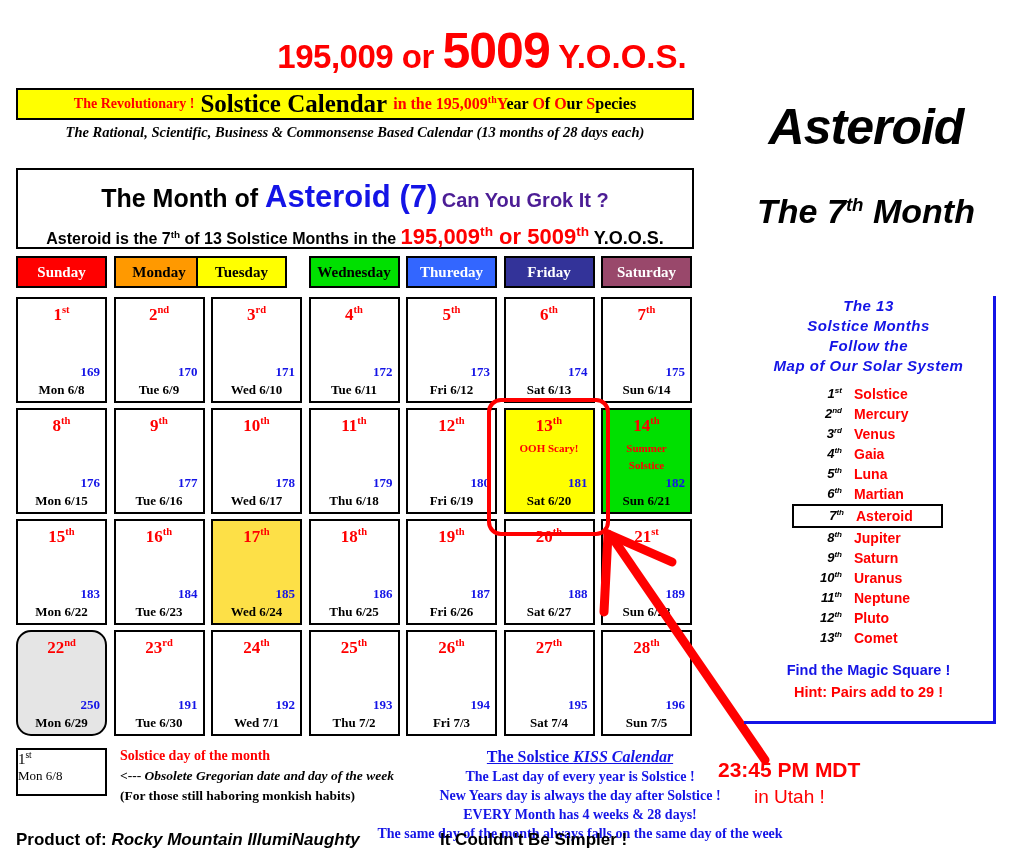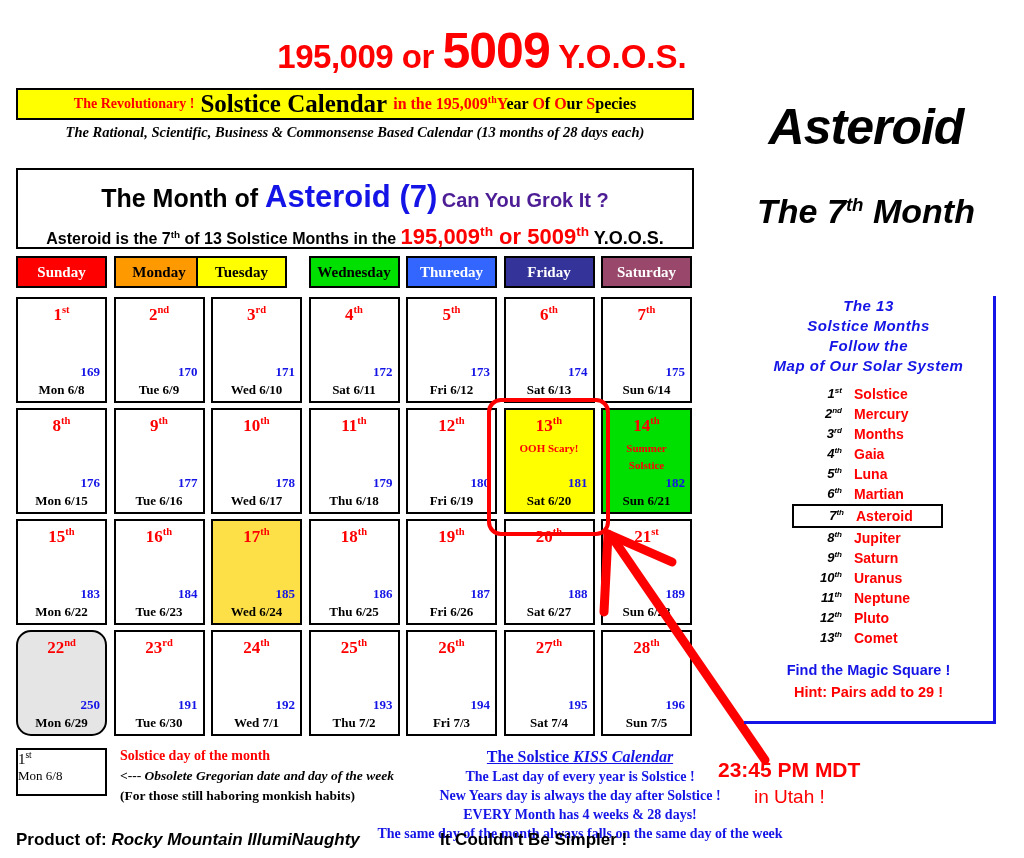--- a/index.html
+++ b/index.html
@@ -264,21 +264,21 @@
       <div class="greg">Tue 6/9</div>
     </div>
     <div class="cell" style="left: 195px; top: 0px; background: rgb(255, 255, 255);">
       <div class="dnum"><span>3</span><sup>rd</sup></div>
       <div class="doy">171</div>
       <div class="greg">Wed 6/10</div>
     </div>
     <div class="cell" style="left: 292.5px; top: 0px; background: rgb(255, 255, 255);">
       <div class="dnum"><span>4</span><sup>th</sup></div>
       <div class="doy">172</div>
-      <div class="greg">Sat 6/11</div>
+      <div class="greg">Tue 6/11</div>
     </div>
     <div class="cell" style="left: 390px; top: 0px; background: rgb(255, 255, 255);">
       <div class="dnum"><span>5</span><sup>th</sup></div>
       <div class="doy">173</div>
       <div class="greg">Fri 6/12</div>
     </div>
     <div class="cell" style="left: 487.5px; top: 0px; background: rgb(255, 255, 255);">
       <div class="dnum"><span>6</span><sup>th</sup></div>
       <div class="doy">174</div>
       <div class="greg">Sat 6/13</div>
@@ -416,21 +416,21 @@
       <div class="m-row">
         <div class="m-ord"><span>1</span><sup>st</sup></div>
         <div class="m-name">Solstice</div>
       </div>
       <div class="m-row">
         <div class="m-ord"><span>2</span><sup>nd</sup></div>
         <div class="m-name">Mercury</div>
       </div>
       <div class="m-row">
         <div class="m-ord"><span>3</span><sup>rd</sup></div>
-        <div class="m-name">Months</div>
+        <div class="m-name">Venus</div>
       </div>
       <div class="m-row">
         <div class="m-ord"><span>4</span><sup>th</sup></div>
         <div class="m-name">Gaia</div>
       </div>
       <div class="m-row">
         <div class="m-ord"><span>5</span><sup>th</sup></div>
         <div class="m-name">Luna</div>
       </div>
       <div class="m-row">

